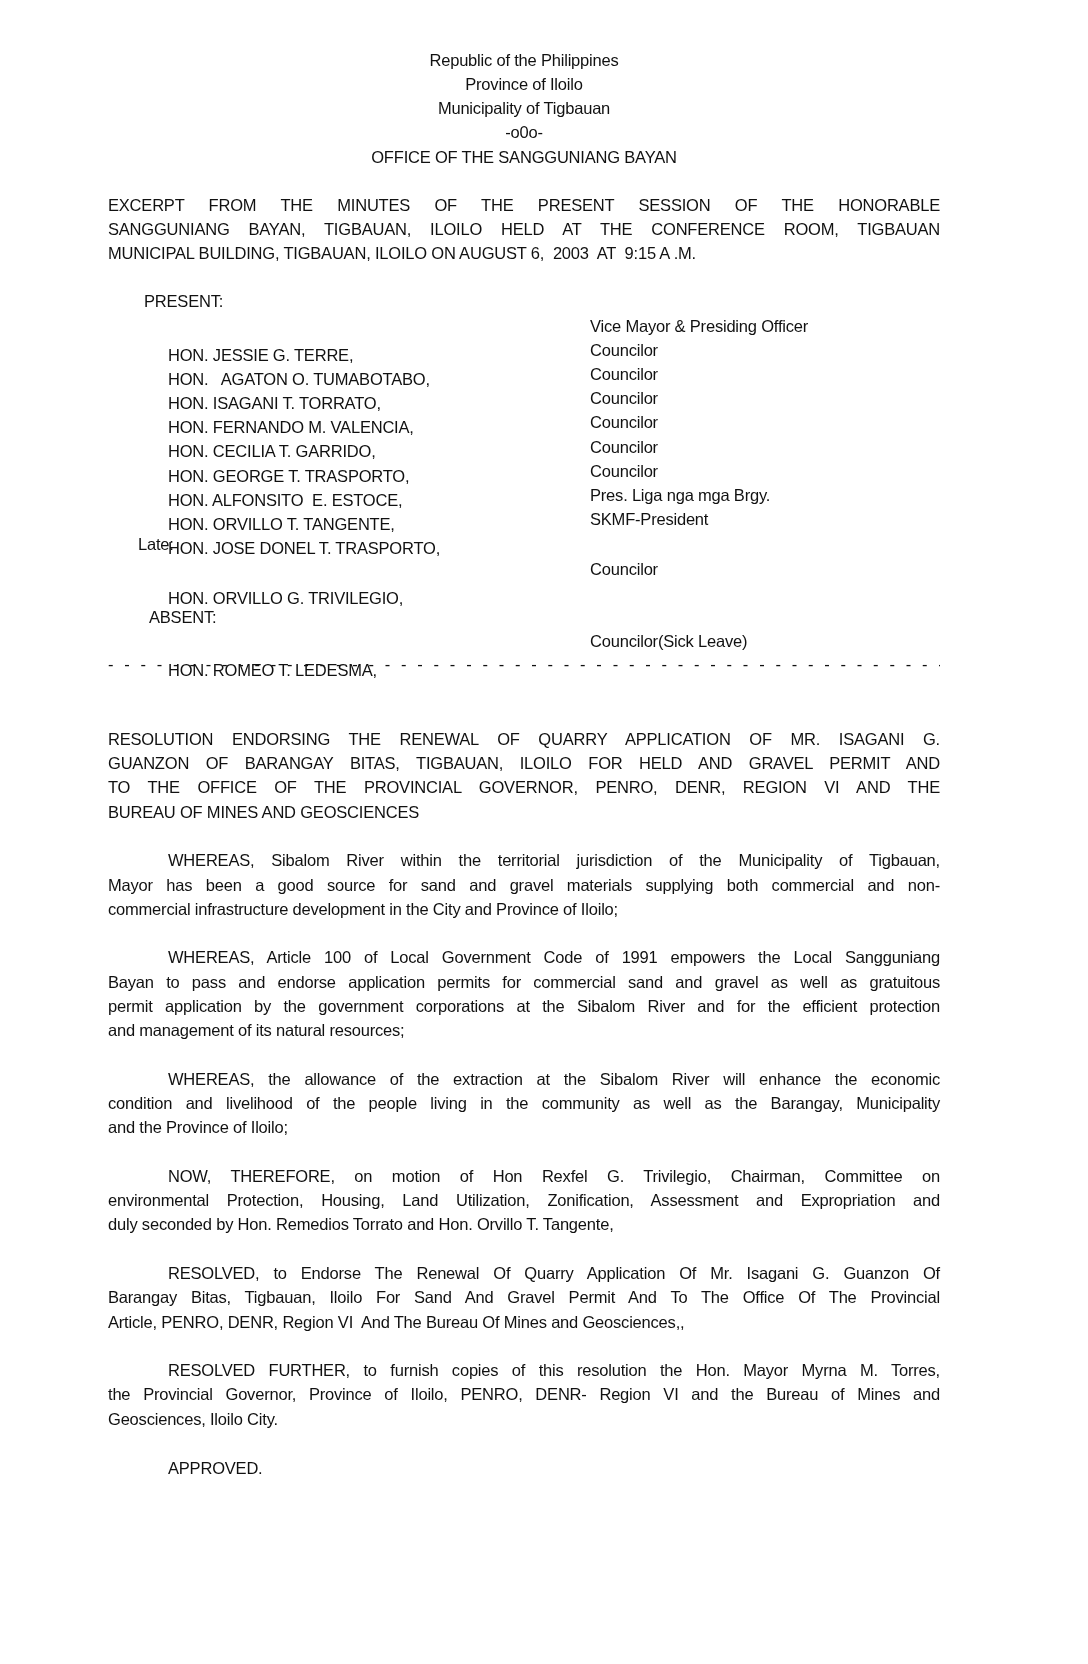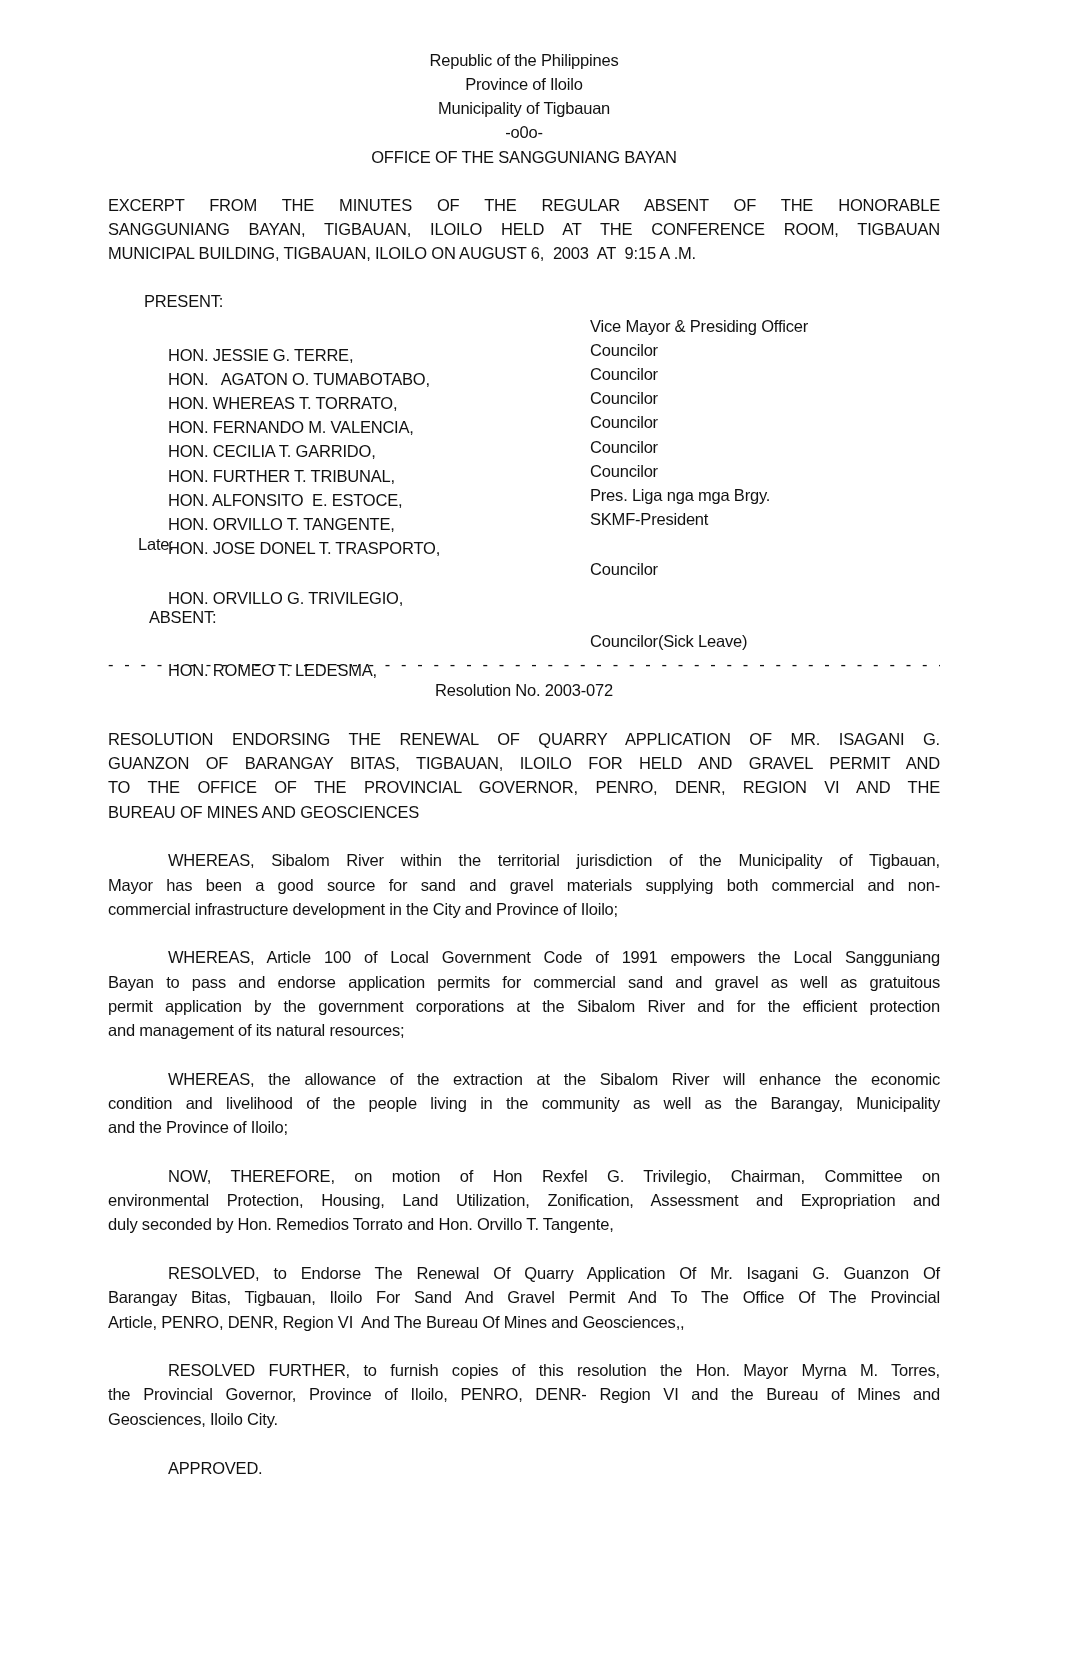--- a/index.html
+++ b/index.html
@@ -22,50 +22,50 @@
 
   <div>
     <div class="ln center" style="top:48px">Republic of the Philippines</div>
     <div class="ln center" style="top:72px">Province of Iloilo</div>
     <div class="ln center" style="top:96px">Municipality of Tigbauan</div>
     <div class="ln center" style="top:120px">-o0o-</div>
     <div class="ln center" style="top:145px">OFFICE OF THE SANGGUNIANG BAYAN</div>
   </div>
 
   <div>
-    <div class="ln just" style="top:193px">EXCERPT FROM THE MINUTES OF THE REGULAR ABSENT OF THE HONORABLE</div>
+    <div class="ln just" style="top:193px">EXCERPT FROM THE MINUTES OF THE PRESENT SESSION OF THE HONORABLE</div>
     <div class="ln just" style="top:217px">SANGGUNIANG BAYAN, TIGBAUAN, ILOILO HELD AT THE CONFERENCE ROOM, TIGBAUAN</div>
     <div class="ln plain" style="top:241px">MUNICIPAL BUILDING, TIGBAUAN, ILOILO ON AUGUST 6,  2003  AT  9:15 A .M.</div>
   </div>
 
   <div>
     <div class="ln" style="top:289px; left:132px">PRESENT:</div>
 
     <div>
       <div class="ln name" style="top:314px">HON. JESSIE G. TERRE,</div>
       <div class="ln role" style="top:314px">Vice Mayor &amp; Presiding Officer</div>
     </div>
     <div>
       <div class="ln name" style="top:338px">HON.   AGATON O. TUMABOTABO,</div>
       <div class="ln role" style="top:338px">Councilor</div>
     </div>
     <div>
-      <div class="ln name" style="top:362px">HON. WHEREAS T. TORRATO,</div>
+      <div class="ln name" style="top:362px">HON. ISAGANI T. TORRATO,</div>
       <div class="ln role" style="top:362px">Councilor</div>
     </div>
     <div>
       <div class="ln name" style="top:386px">HON. FERNANDO M. VALENCIA,</div>
       <div class="ln role" style="top:386px">Councilor</div>
     </div>
     <div>
       <div class="ln name" style="top:410px">HON. CECILIA T. GARRIDO,</div>
       <div class="ln role" style="top:410px">Councilor</div>
     </div>
     <div>
-      <div class="ln name" style="top:435px">HON. FURTHER T. TRIBUNAL,</div>
+      <div class="ln name" style="top:435px">HON. GEORGE T. TRASPORTO,</div>
       <div class="ln role" style="top:435px">Councilor</div>
     </div>
     <div>
       <div class="ln name" style="top:459px">HON. ALFONSITO  E. ESTOCE,</div>
       <div class="ln role" style="top:459px">Councilor</div>
     </div>
     <div>
       <div class="ln name" style="top:483px">HON. ORVILLO T. TANGENTE,</div>
       <div class="ln role" style="top:483px">Pres. Liga nga mga Brgy.</div>
     </div>
@@ -82,21 +82,20 @@
 
     <div class="ln" style="top:605px; left:137px">ABSENT:</div>
     <div>
       <div class="ln name" style="top:629px">HON. ROMEO T. LEDESMA,</div>
       <div class="ln role" style="top:629px">Councilor(Sick Leave)</div>
     </div>
   </div>
 
   <div class="ln dash" style="top:652px">- - - - - - - - - - - - - - - - - - - - - - - - - - - - - - - - - - - - - - - - - - - - - - - - - - - - - - - - - - - - - - - - - - - - - - - - - - - - - - - - - -</div>
 
-  <div class="ln center" style="top:678px">Resolution No. 2003-072</div>
 
   <div>
     <div class="ln just" style="top:727px">RESOLUTION ENDORSING THE RENEWAL OF QUARRY APPLICATION OF MR. ISAGANI G.</div>
     <div class="ln just" style="top:751px">GUANZON OF BARANGAY BITAS, TIGBAUAN, ILOILO FOR HELD AND GRAVEL PERMIT AND</div>
     <div class="ln just" style="top:775px">TO THE OFFICE OF THE PROVINCIAL GOVERNOR, PENRO, DENR, REGION VI AND THE</div>
     <div class="ln plain" style="top:800px">BUREAU OF MINES AND GEOSCIENCES</div>
   </div>
 
   <div>
     <div class="ln just ind" style="top:848px">WHEREAS,  Sibalom River within the territorial jurisdiction of the Municipality of Tigbauan,</div>

